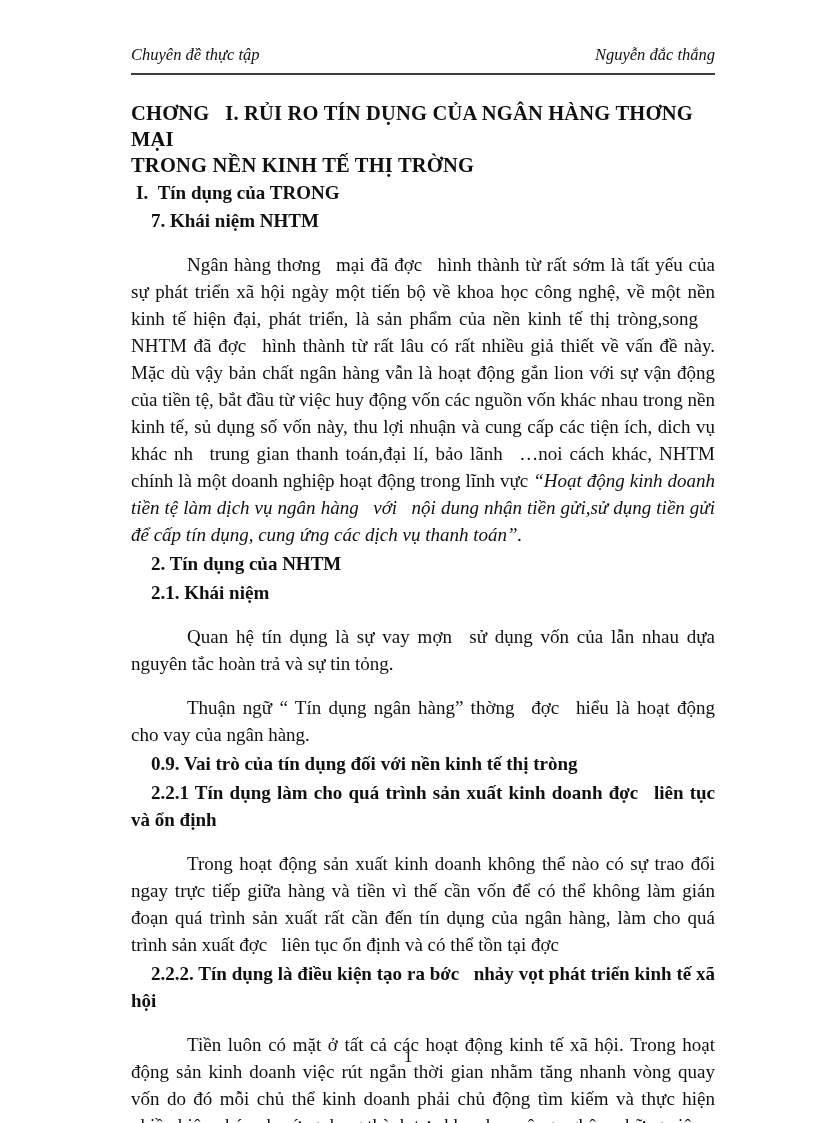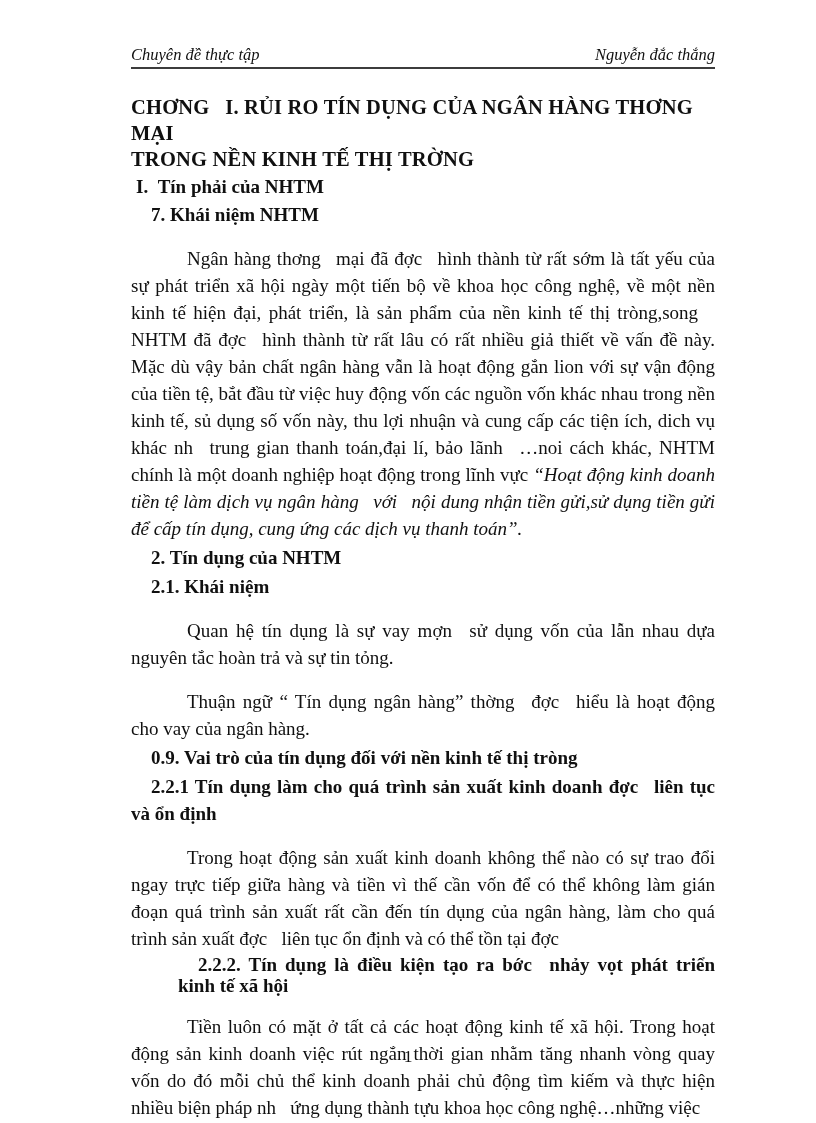--- a/index.html
+++ b/index.html
@@ -22,21 +22,21 @@
     top: 45px;
     width: 584px;
   }
   .doc-header {
     display: flex;
     justify-content: space-between;
     align-items: baseline;
     font-style: italic;
     font-size: 16.5px;
     line-height: 20px;
-    padding-bottom: 2px;
+    padding-bottom: 8px;
     border-bottom: 2px solid #3c3c3c;
   }
   .chapter-title {
     margin-top: 25px;
     text-align: left;
     font-weight: bold;
     font-size: 20.5px;
     line-height: 26px;
     letter-spacing: 0.2px;
   }
@@ -75,36 +75,36 @@
     <div class="doc-header">
       <span>Chuyên đề thực tập</span>
       <span>Nguyễn đắc thắng</span>
     </div>
 
     <div class="chapter-title">
       <div>CHƠNG  I. RỦI RO TÍN DỤNG CỦA NGÂN HÀNG THƠNG  MẠI</div>
       <div>TRONG NỀN KINH TẾ THỊ TRỜNG</div>
     </div>
 
-    <div class="h-sec indent-sm">I. Tín phải của NHTM</div>
+    <div class="h-sec indent-sm">I. Tín dụng của TRONG</div>
     <div class="h-sec indent-md">7. Khái niệm NHTM</div>
 
     <div class="para"><span>Ngân hàng thơng  mại đã đợc  hình thành từ rất sớm là tất yếu của sự phát triển xã hội ngày một tiến bộ về khoa học công nghệ, về một nền kinh tế hiện đại, phát triển, là sản phẩm của nền kinh tế thị tròng,song  NHTM đã đợc  hình thành từ rất lâu có rất nhiều giả thiết về vấn đề này. Mặc dù vậy bản chất ngân hàng vẫn là hoạt động gắn lion với sự vận động của tiền tệ, bắt đầu từ việc huy động vốn các nguồn vốn khác nhau trong nền kinh tế, sủ dụng số vốn này, thu lợi nhuận và cung cấp các tiện ích, dich vụ khác nh  trung gian thanh toán,đại lí, bảo lãnh  …noi cách khác, NHTM chính là một doanh nghiệp hoạt động trong lĩnh vực </span><span class="quote-italic">“Hoạt động kinh doanh tiền tệ làm dịch vụ ngân hàng  với  nội dung nhận tiền gửi,sử dụng tiền gửi để cấp tín dụng, cung ứng các dịch vụ thanh toán”.</span></div>
 
     <div class="h-sec indent-md" style="line-height:27px;">2. Tín dụng của NHTM</div>
     <div class="h-sec indent-md" style="line-height:27px;">2.1. Khái niệm</div>
 
     <div class="para">Quan hệ tín dụng là sự vay mợn  sử dụng vốn của lẫn nhau dựa nguyên tắc hoàn trả và sự tin tỏng.</div>
     <div class="para">Thuận ngữ “ Tín dụng ngân hàng” thờng  đợc  hiểu là hoạt động cho vay của ngân hàng.</div>
 
     <div class="h-sec indent-md" style="line-height:27px;">0.9. Vai trò của tín dụng đối với nền kinh tế thị tròng</div>
     <div class="h-sec indent-md" style="line-height:27px;">2.2.1 Tín dụng làm cho quá trình sản xuất kinh doanh đợc  liên tục và ổn định</div>
 
     <div class="para">Trong hoạt động sản xuất kinh doanh không thể nào có sự trao đổi ngay trực tiếp giữa hàng và tiền vì thế cần vốn để có thể không làm gián đoạn quá trình sản xuất rất cần đến tín dụng của ngân hàng, làm cho quá trình sản xuất đợc  liên tục ổn định và có thể tồn tại đợc</div>
 
-    <div class="h-sec indent-md" style="line-height:21px;margin-left:47px;">2.2.2. Tín dụng là điều kiện tạo ra bớc  nhảy vọt phát triển kinh tế xã hội</div>
+    <div class="h-sec indent-md" style="line-height:27px;">2.2.2. Tín dụng là điều kiện tạo ra bớc  nhảy vọt phát triển kinh tế xã hội</div>
 
     <div class="para">Tiền luôn có mặt ở tất cả các hoạt động kinh tế xã hội. Trong hoạt động sản kinh doanh việc rút ngắn thời gian nhằm tăng nhanh vòng quay vốn do đó mỗi chủ thể kinh doanh phải chủ động tìm kiếm và thực hiện nhiều biện pháp nh  ứng dụng thành tựu khoa học công nghệ…những việc</div>
 
   </div>
 
   <div class="page-number">1</div>
 </div>
 
 </body></html>

